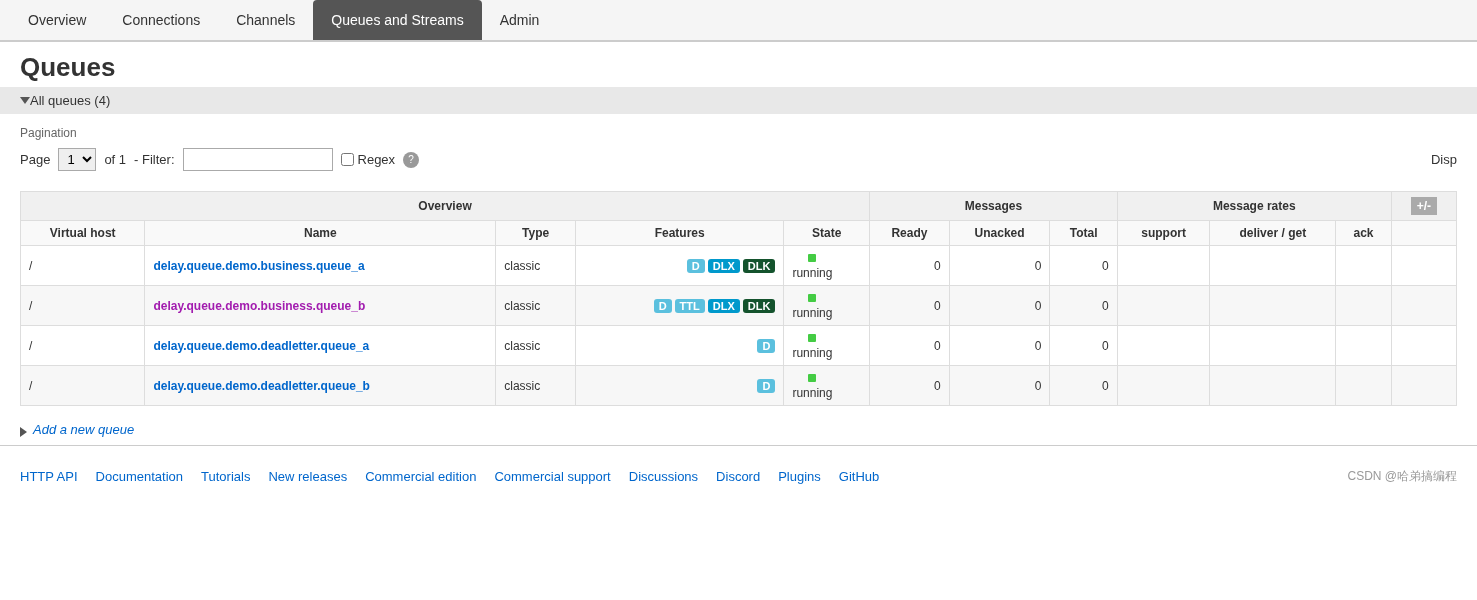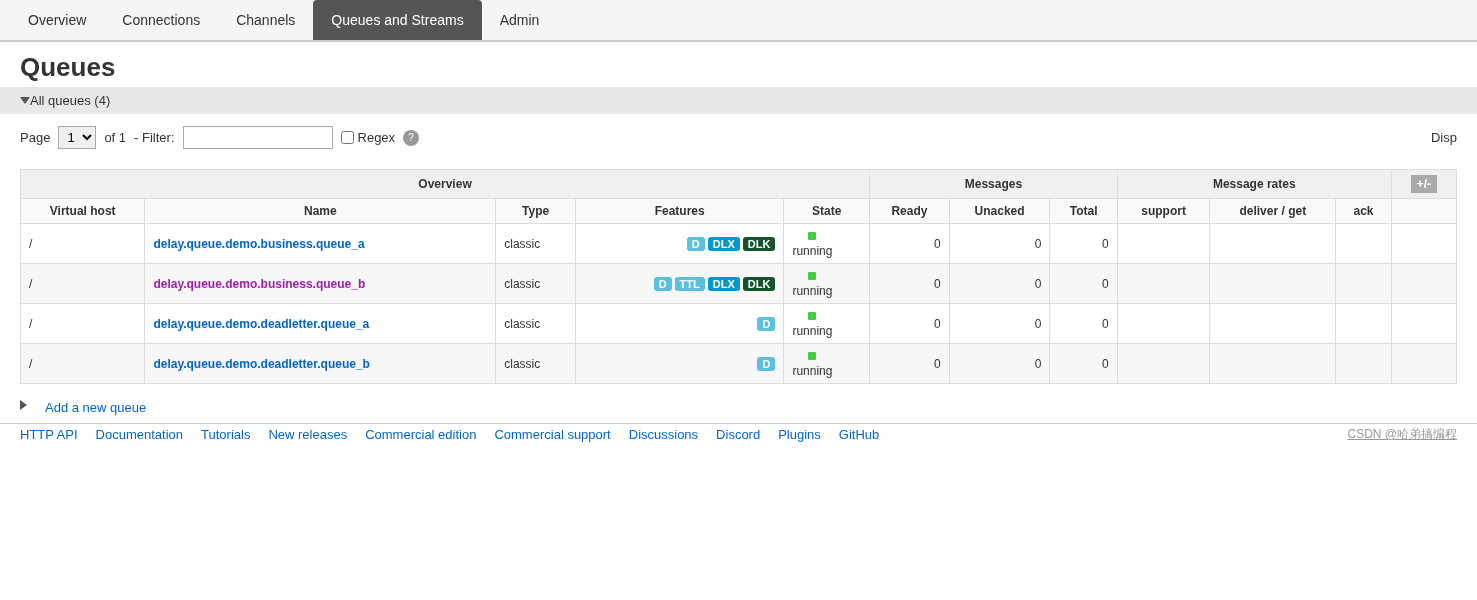--- a/index.html
+++ b/index.html
@@ -166,56 +166,56 @@
       padding: 2px 6px;
       cursor: pointer;
       font-size: 12px;
       font-weight: bold;
     }
 
     
     .add-queue-section {
       padding: 8px 20px;
       display: flex;
-      align-items: flex-start;
-      gap: 18px;
-      font-size: 13px;
+      align-items: flex-end;
+      gap: 6px;
+      font-size: 13px;
+      font-style: italic;
     }
     .triangle-right {
       width: 0; height: 0;
       border-top: 5px solid transparent;
       border-bottom: 5px solid transparent;
       border-left: 7px solid #555;
       display: inline-block;
     }
     .add-queue-link {
       color: #0066cc;
       cursor: pointer;
       text-decoration: none;
     }
 
     
     .footer {
       border-top: 1px solid #ccc;
-      padding: 2px 20px;
+      padding: 22px 20px;
       display: flex;
       align-items: center;
       gap: 18px;
       flex-wrap: wrap;
     }
     .footer a {
       color: #0066cc;
       text-decoration: none;
       font-size: 13px;
     }
     .footer-credit {
       margin-left: auto;
       font-size: 12px;
       color: #999;
-      text-decoration: underline;
     }
 
     .features-cell {
       display: flex;
       gap: 3px;
       align-items: center;
       justify-content: flex-end;
     }
   </style>
 </head>
@@ -230,20 +230,21 @@
 </nav>
 
 <h1 class="page-title">Queues</h1>
 
 <div class="all-queues-bar">
   <span class="triangle-down"></span>
   <span>All queues (4)</span>
 </div>
 
 <div class="pagination-section">
+  <div class="pagination-label">Pagination</div>
   <div class="pagination-controls">
     <span>Page</span>
     <select>
       <option>1</option>
     </select>
     <span>of 1</span>
     <span>- Filter:</span>
     <input type="text" class="filter-input" placeholder="" style="">
     <label class="regex-label">
       <input type="checkbox" style="">

